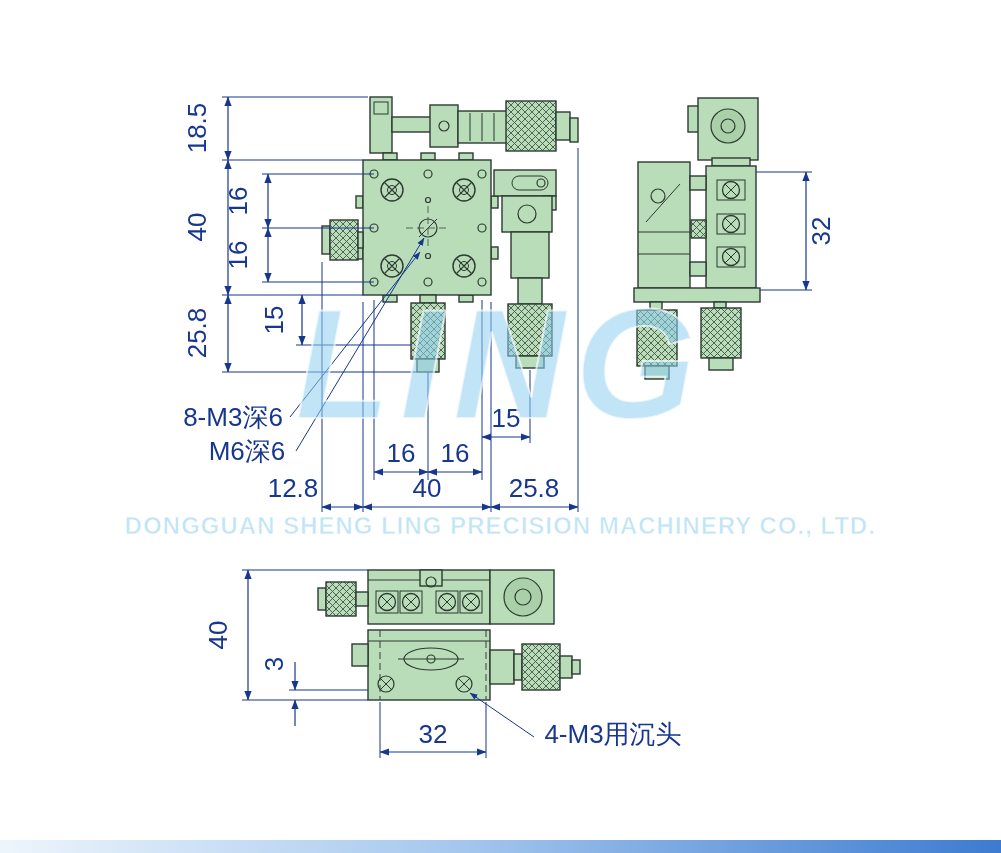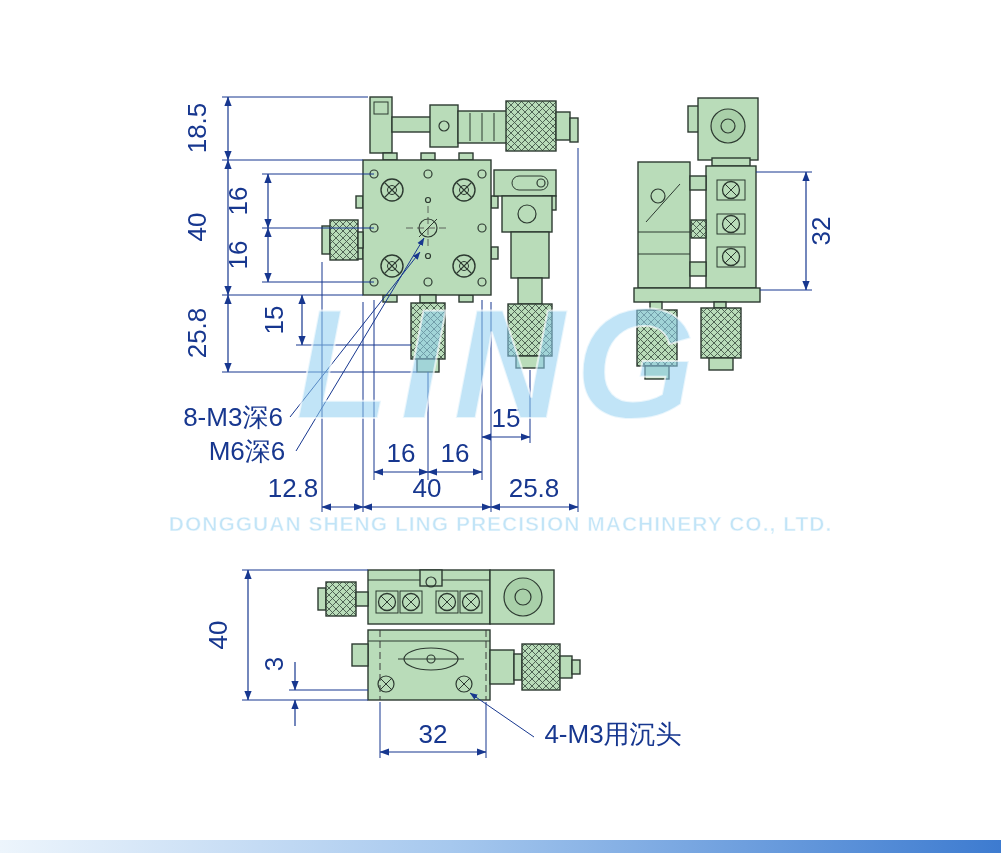--- a/index.html
+++ b/index.html
@@ -13,21 +13,21 @@
   .det{fill:none;stroke:#2d3a31;stroke-width:1;}
   .cl{fill:none;stroke:#444;stroke-width:.8;stroke-dasharray:7 4;}
   .hid{fill:none;stroke:#3a3a3a;stroke-width:1;stroke-dasharray:7 4;}
   .dim{fill:none;stroke:#17378f;stroke-width:1.2;}
   .ext{fill:none;stroke:#17378f;stroke-width:1;}
   .watermark{position:absolute;inset:0;pointer-events:none;}
   .wm{position:absolute;left:0;right:0;text-align:center;font-weight:bold;
       color:rgba(142,206,240,.55);-webkit-text-stroke:2px rgba(255,255,255,.65);}
   .wm-logo{top:276px;font-size:155px;font-style:italic;letter-spacing:10px;}
   .wm-cn{top:444px;font-size:52px;letter-spacing:2px;}
-  .wm-en{top:512px;font-size:21px;letter-spacing:1px;-webkit-text-stroke:1px rgba(255,255,255,.65);}
+  .wm-en{top:512px;font-size:24px;letter-spacing:1px;-webkit-text-stroke:1px rgba(255,255,255,.65);}
   .bottom-bar{position:absolute;left:0;bottom:0;width:100%;height:13px;
       background:linear-gradient(90deg,#edf5fc 0%,#a6c8ee 45%,#3d7bd0 100%);}
 </style>
 </head>
 <body>
 
 <div class="canvas">
 
 <svg width="1001" height="853" viewBox="0 0 1001 853">
   <defs>

